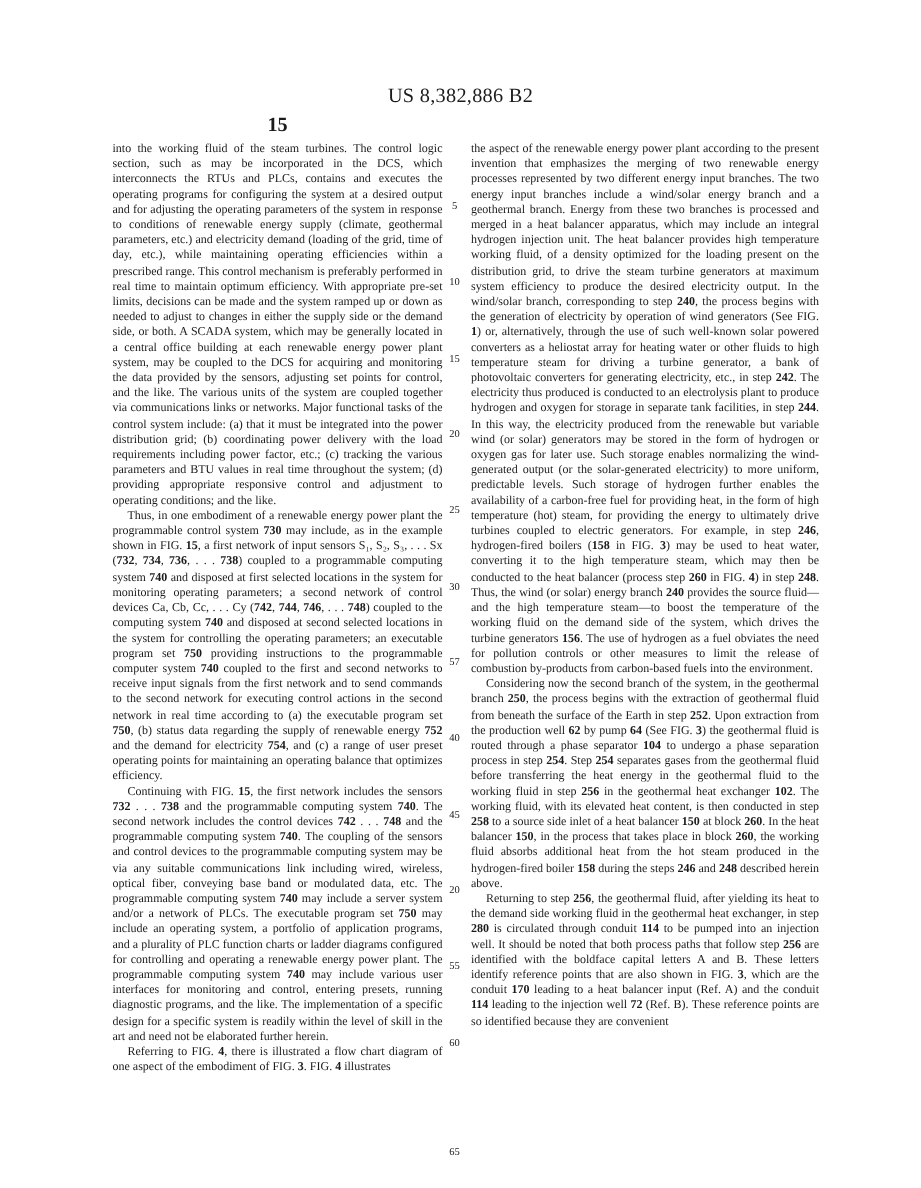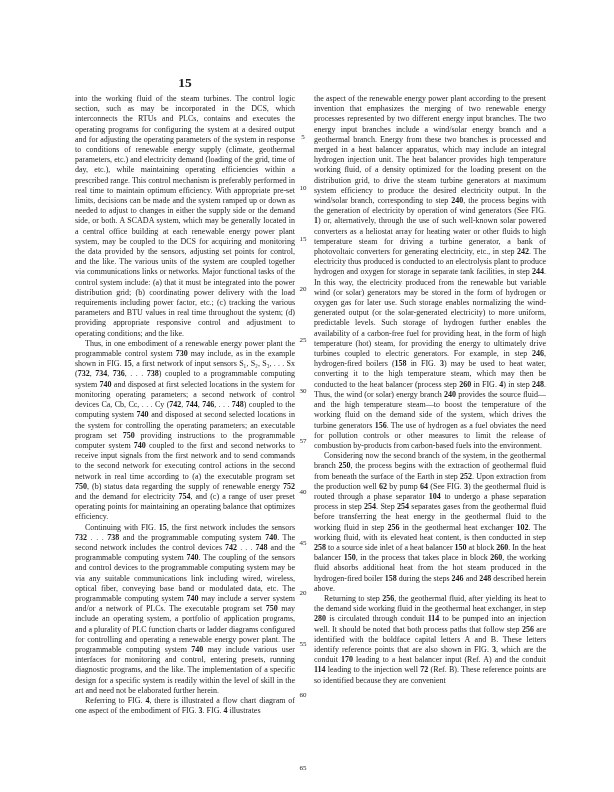--- a/index.html
+++ b/index.html
@@ -48,20 +48,21 @@
   .gutter span:nth-child(10){top:589px}
   .gutter span:nth-child(11){top:640px}
   .gutter span:nth-child(12){top:691px}
   .gutter span:nth-child(13){top:764px}
 </style>
 </head>
 <body>
 
 <div class="page">
 
+  <div class="patent-number">US 8,382,886 B2</div>
 
   <div class="col-heading left">15</div>
 
 
   <div class="gutter">
     <span>5</span>
     <span>10</span>
     <span>15</span>
     <span>20</span>
     <span>25</span>

